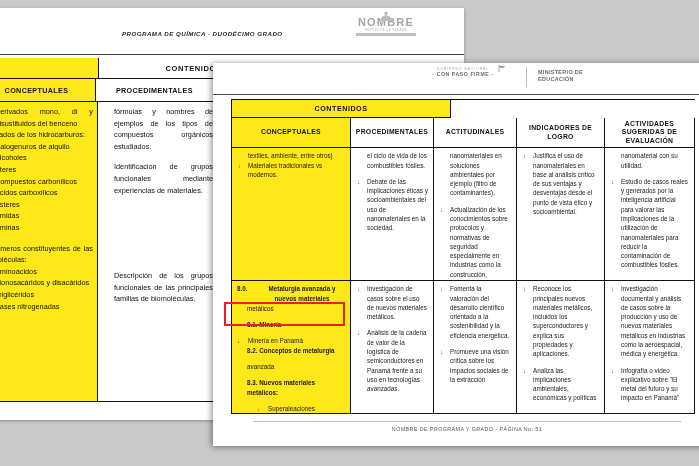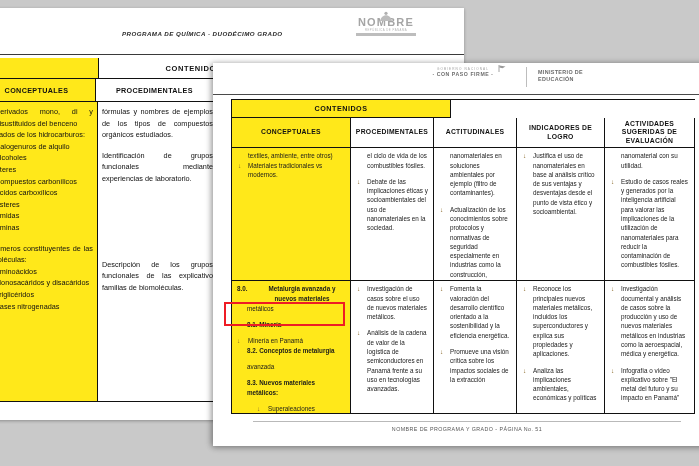--- a/index.html
+++ b/index.html
@@ -53,21 +53,21 @@
   }
   .bg-yellow{background:#FFE81A;}
   .bg-white{background:#fff;}
   .vline{border-right:1.6px solid #111;}
   .bgt-body{display:flex;height:300px;}
   .bgt-cell{
     font-size:7.3px;line-height:11.6px;color:#111;
     padding:4px 4px 0 4px;box-sizing:border-box;overflow:hidden;
     text-align:justify;
   }
-  .bgt-cell p{margin:0 0 9px 0;}
+  .bgt-cell p{margin:0 0 9px 12px;}
   .bgt-cell ul{margin:0;padding:0;list-style:none;}
   .bgt-cell li{position:relative;padding-left:13px;margin:0;}
   .bgt-cell li:before{
     content:"\2713";position:absolute;left:2px;top:0;font-size:6.4px;color:#111;
   }
   .bgt-cell .plain{margin:0;}
 
   
   #fg-doc{
     left:213px; top:63px; width:494px; height:383px;
@@ -193,22 +193,22 @@
         <ul>
           <li>Aminoácidos</li>
           <li>Monosacáridos y disacáridos</li>
           <li>Triglicéridos</li>
           <li>Bases nitrogenadas</li>
         </ul>
       </div>
 
       <div class="bgt-cell bg-white vline" style="width:120px;border-bottom:1.6px solid #111">
         <p>fórmulas y nombres de ejemplos de los tipos de compuestos orgánicos estudiados.</p>
-        <p>Identificación de grupos funcionales mediante experiencias de laboratorio.</p>
-        <p style="margin-top:74px">Descripción de los grupos funcionales de las explicativo familias de biomoléculas.</p>
+        <p>Identificación de grupos funcionales mediante experiencias de materiales.</p>
+        <p style="margin-top:74px">Descripción de los grupos funcionales de las principales familias de biomoléculas.</p>
       </div>
 
       <div class="bgt-cell bg-white" style="width:70px;border-bottom:1.6px solid #111;border-right:1.6px solid #111;text-align:left">
         <p class="plain">una i</p>
         <p class="plain">de</p>
         <p class="plain">conten</p>
         <p class="plain">princip</p>
         <p class="plain">indispe</p>
         <p class="plain">vida.</p>
       </div>

